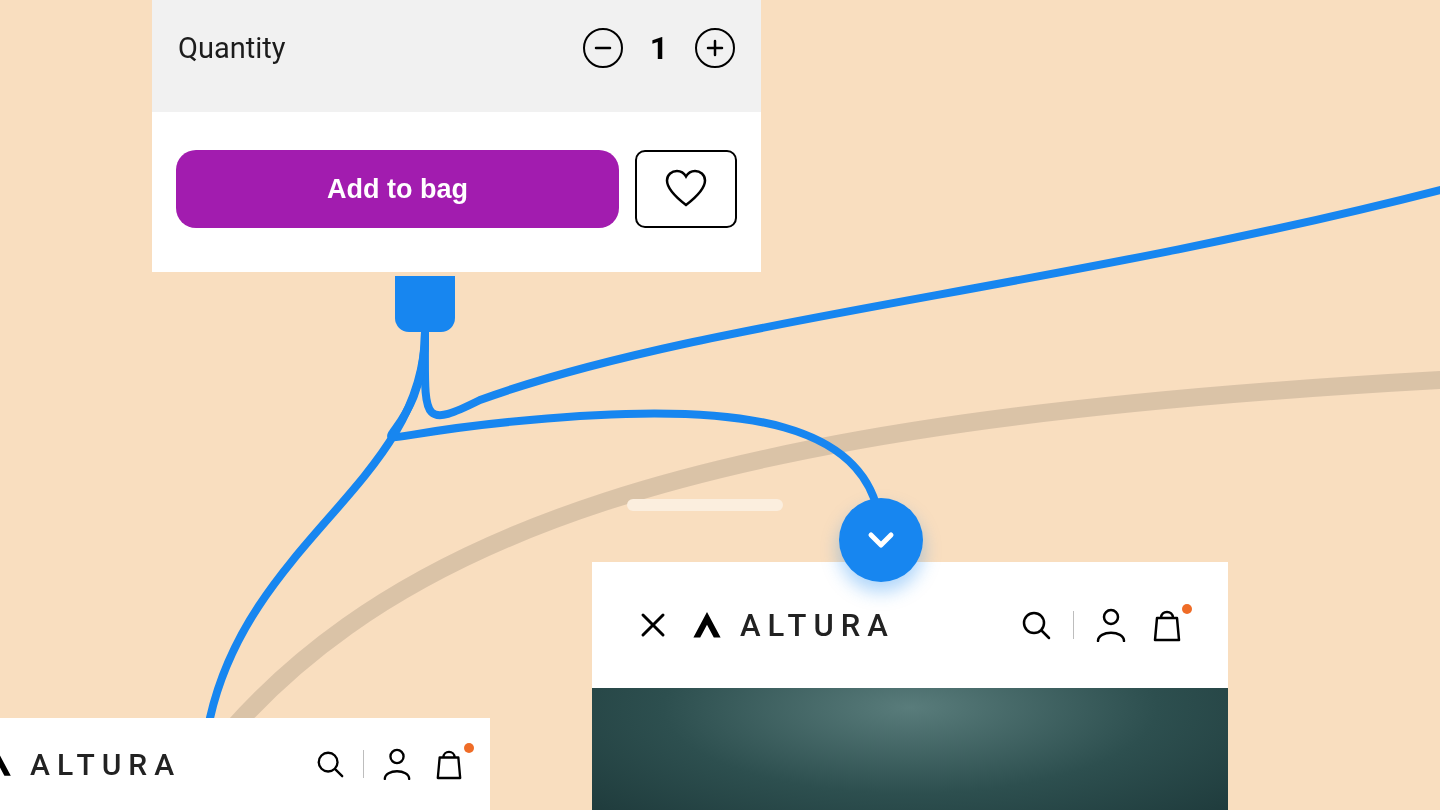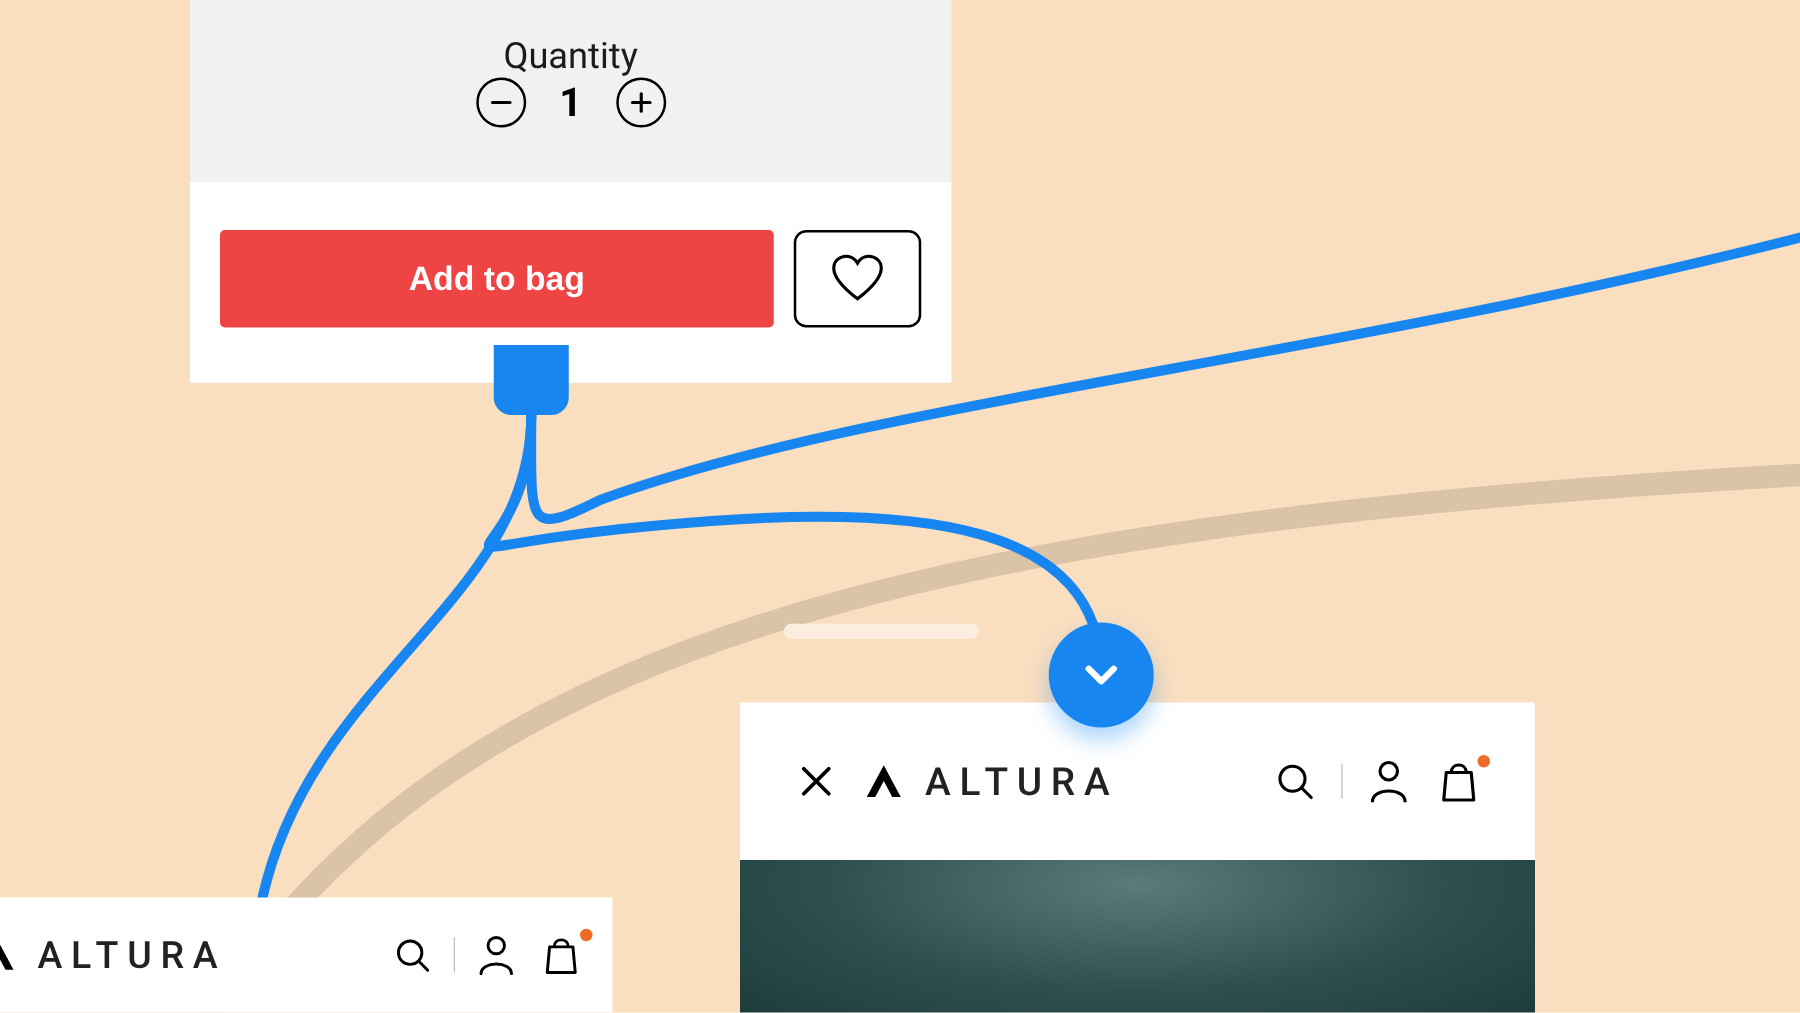--- a/index.html
+++ b/index.html
@@ -5,27 +5,27 @@
   html,body{margin:0;padding:0;width:1440px;height:810px;overflow:hidden;font-family:-apple-system,BlinkMacSystemFont,"Segoe UI",Roboto,Helvetica,Arial,sans-serif;}
   .stage{position:relative;width:1440px;height:810px;background:#F9DEBF;}
   
   .shadow-curve{position:absolute;left:0;top:0;width:1440px;height:810px;pointer-events:none;}
   .handle-bar{position:absolute;left:627px;top:499px;width:156px;height:12px;border-radius:8px;background:#FBEEDE;}
   
   .wires{position:absolute;left:0;top:0;width:1440px;height:810px;pointer-events:none;}
   .wire{stroke:#1786F0;stroke-width:8;fill:none;stroke-linecap:round;}
   
   .card1{position:absolute;left:152px;top:0;width:609px;background:#fff;}
-  .card1 .qty-row{display:flex;align-items:center;justify-content:space-between;padding:28px 26px 44px 26px;background:#F1F1F1;flex-direction:column;}
+  .card1 .qty-row{display:flex;align-items:center;justify-content:space-between;padding:28px 26px 44px 26px;background:#F1F1F1;}
   .card1 .qty-label{font-size:29px;color:#1c1c1c;}
   .card1 .stepper{display:flex;align-items:center;gap:22px;}
   .card1 .circle-btn{width:40px;height:40px;border:2.5px solid #000;border-radius:50%;background:#F1F1F1;display:flex;align-items:center;justify-content:center;cursor:pointer;box-sizing:border-box;}
   .card1 .qty-val{font-size:32px;font-weight:700;color:#000;min-width:28px;text-align:center;}
   .card1 .action-row{display:flex;gap:16px;padding:38px 24px 44px 24px;background:#fff;}
-  .card1 .add-btn{flex:1;height:78px;border:none;border-radius:4px;background:#ef4444;color:#fff;font-size:27px;font-weight:600;cursor:pointer;}
+  .card1 .add-btn{flex:1;height:78px;border:none;border-radius:20px;background:#a21caf;color:#fff;font-size:27px;font-weight:600;cursor:pointer;}
   .card1 .fav-btn{width:102px;height:78px;border:2px solid #000;border-radius:10px;background:#fff;display:flex;align-items:center;justify-content:center;cursor:pointer;box-sizing:border-box;}
   
   .plug{position:absolute;left:395px;top:276px;width:60px;height:56px;background:#1786F0;border-bottom-left-radius:14px;border-bottom-right-radius:14px;}
   
   .node{position:absolute;left:839px;top:498px;width:84px;height:84px;border-radius:50%;background:#1786F0;display:flex;align-items:center;justify-content:center;box-shadow:0 10px 18px rgba(23,134,240,.35);}
   
   .card2{position:absolute;left:592px;top:562px;width:636px;background:#fff;}
   .card2 .bar{display:flex;align-items:center;height:126px;padding:0 42px;gap:18px;}
   .brand{display:flex;align-items:flex-start;gap:16px;}
   .brand-logo{width:34px;height:34px;}

